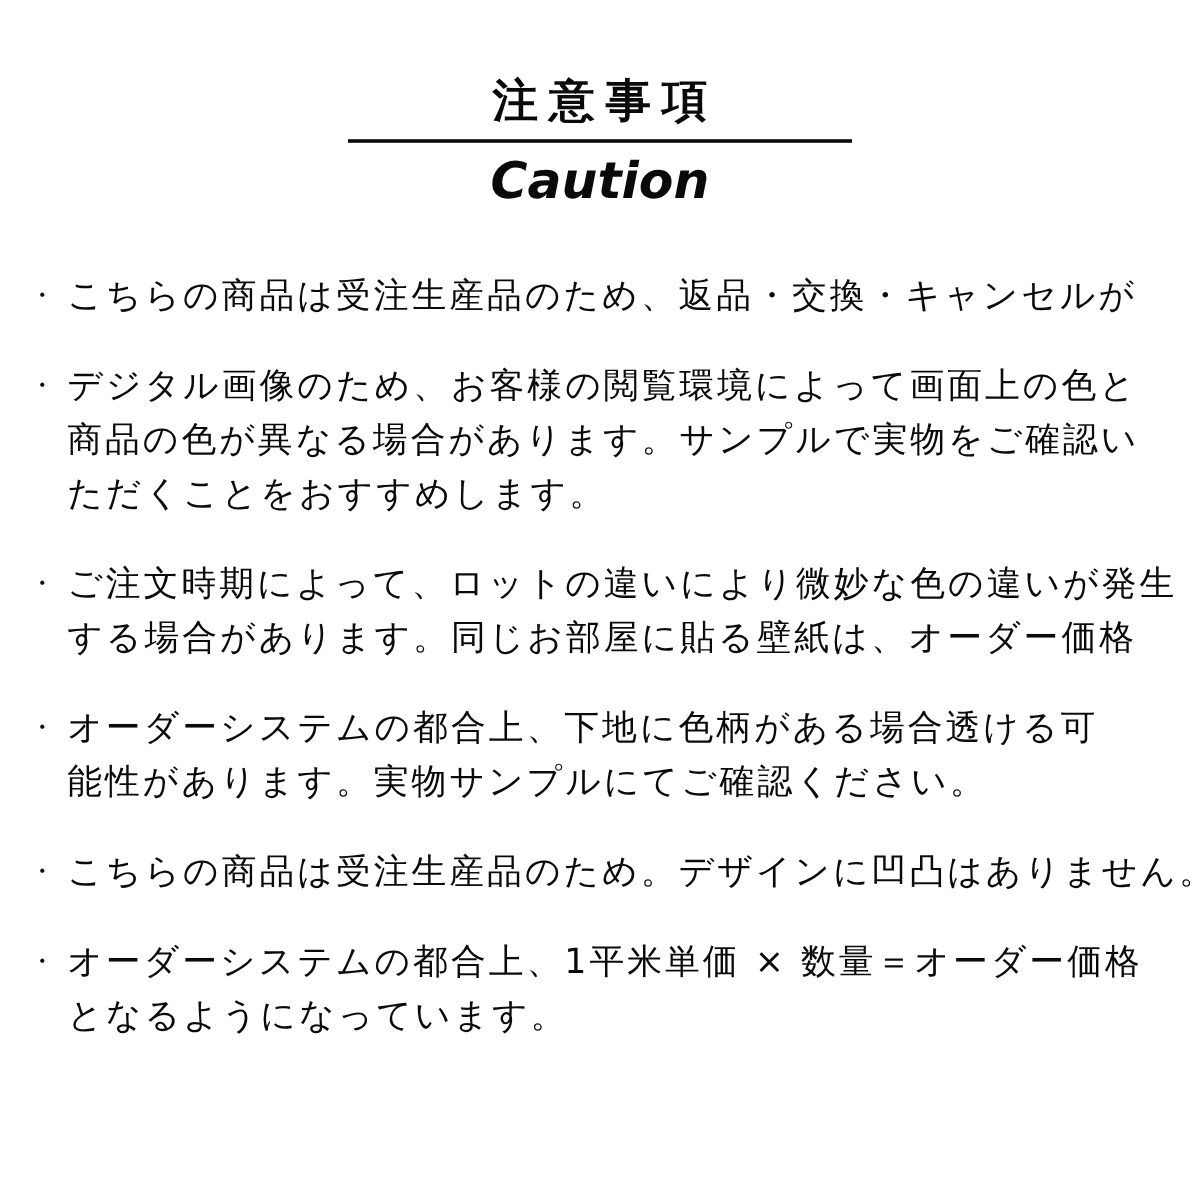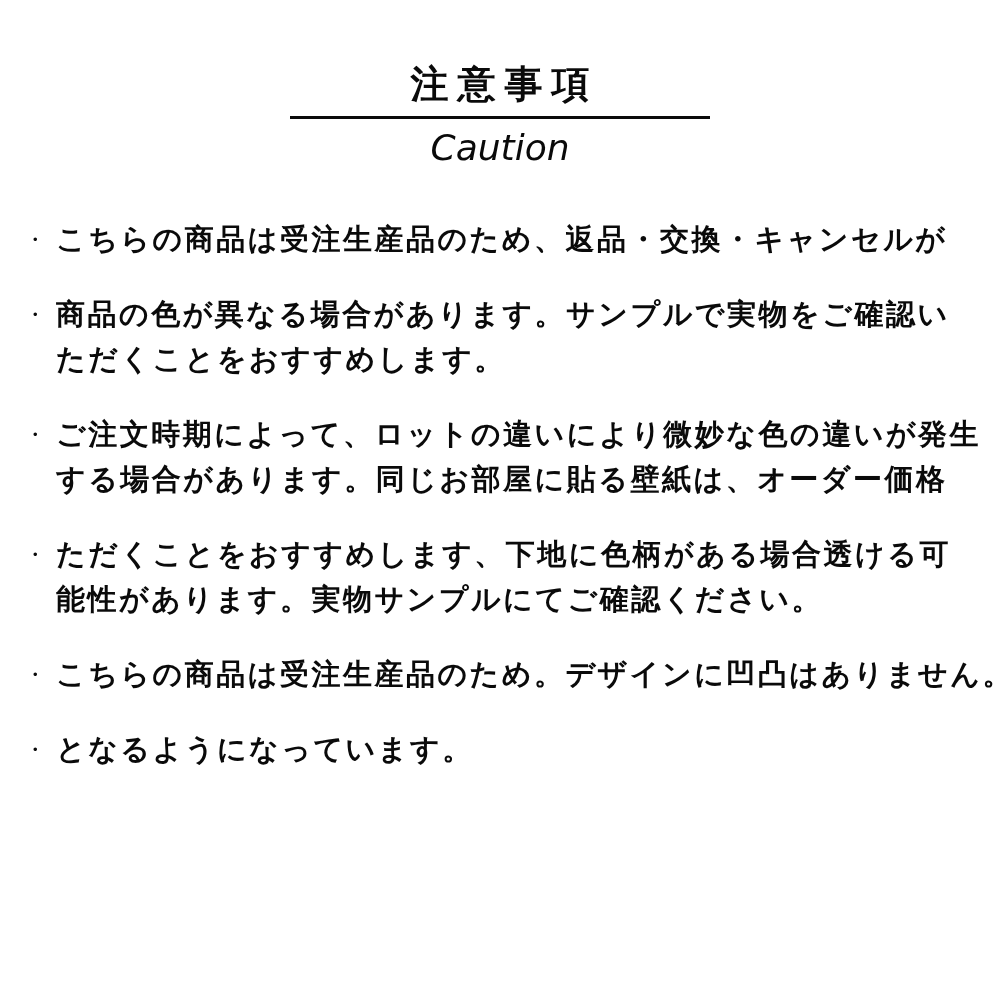--- a/index.html
+++ b/index.html
@@ -31,24 +31,25 @@
     line-height: 1.2;
     color: #0a0a0a;
   }
   .title-underline {
     width: 420px;
     height: 3px;
     background: #0a0a0a;
     margin: 8px auto 9px auto;
   }
   .page-subtitle {
-    font-size: 36px;
+    font-size: 42px;
     font-style: italic;
     line-height: 1.1;
     color: #0a0a0a;
+    font-weight: bold;
   }
   .notes {
     margin-top: 50px;
     padding-left: 20px;
     padding-right: 16px;
   }
   .note-item {
     display: flex;
     align-items: flex-start;
     margin-bottom: 30px;
@@ -61,21 +62,20 @@
     width: 36px;
     font-size: 22px;
     line-height: 45px;
     text-align: left;
     padding-left: 4px;
     box-sizing: border-box;
   }
   .note-lines {
     flex: 1 1 auto;
     min-width: 0;
-    font-weight: bold;
   }
   .note-line {
     white-space: nowrap;
   }
 </style>
 </head>
 <body>
 
 <div class="page">
 
@@ -90,49 +90,51 @@
     <div class="note-item">
       <span class="bullet-marker">・</span>
       <div class="note-lines">
         <div class="note-line">こちらの商品は受注生産品のため、返品・交換・キャンセルが</div>
       </div>
     </div>
 
     <div class="note-item">
       <span class="bullet-marker">・</span>
       <div class="note-lines">
+        <div class="note-line">デジタル画像のため、お客様の閲覧環境によって画面上の色と</div>
         <div class="note-line">商品の色が異なる場合があります。サンプルで実物をご確認い</div>
         <div class="note-line">ただくことをおすすめします。</div>
       </div>
     </div>
 
     <div class="note-item">
       <span class="bullet-marker">・</span>
       <div class="note-lines">
         <div class="note-line">ご注文時期によって、ロットの違いにより微妙な色の違いが発生</div>
         <div class="note-line">する場合があります。同じお部屋に貼る壁紙は、オーダー価格</div>
       </div>
     </div>
 
     <div class="note-item">
       <span class="bullet-marker">・</span>
       <div class="note-lines">
-        <div class="note-line">ただくことをおすすめします、下地に色柄がある場合透ける可</div>
+        <div class="note-line">オーダーシステムの都合上、下地に色柄がある場合透ける可</div>
         <div class="note-line">能性があります。実物サンプルにてご確認ください。</div>
       </div>
     </div>
 
     <div class="note-item">
       <span class="bullet-marker">・</span>
       <div class="note-lines">
         <div class="note-line">こちらの商品は受注生産品のため。デザインに凹凸はありません。</div>
       </div>
     </div>
 
     <div class="note-item">
       <span class="bullet-marker">・</span>
       <div class="note-lines">
+        <div class="note-line">オーダーシステムの都合上、1平米単価 × 数量＝オーダー価格</div>
         <div class="note-line">となるようになっています。</div>
       </div>
     </div>
 
   </div>
 </div>
 
 </body></html>

